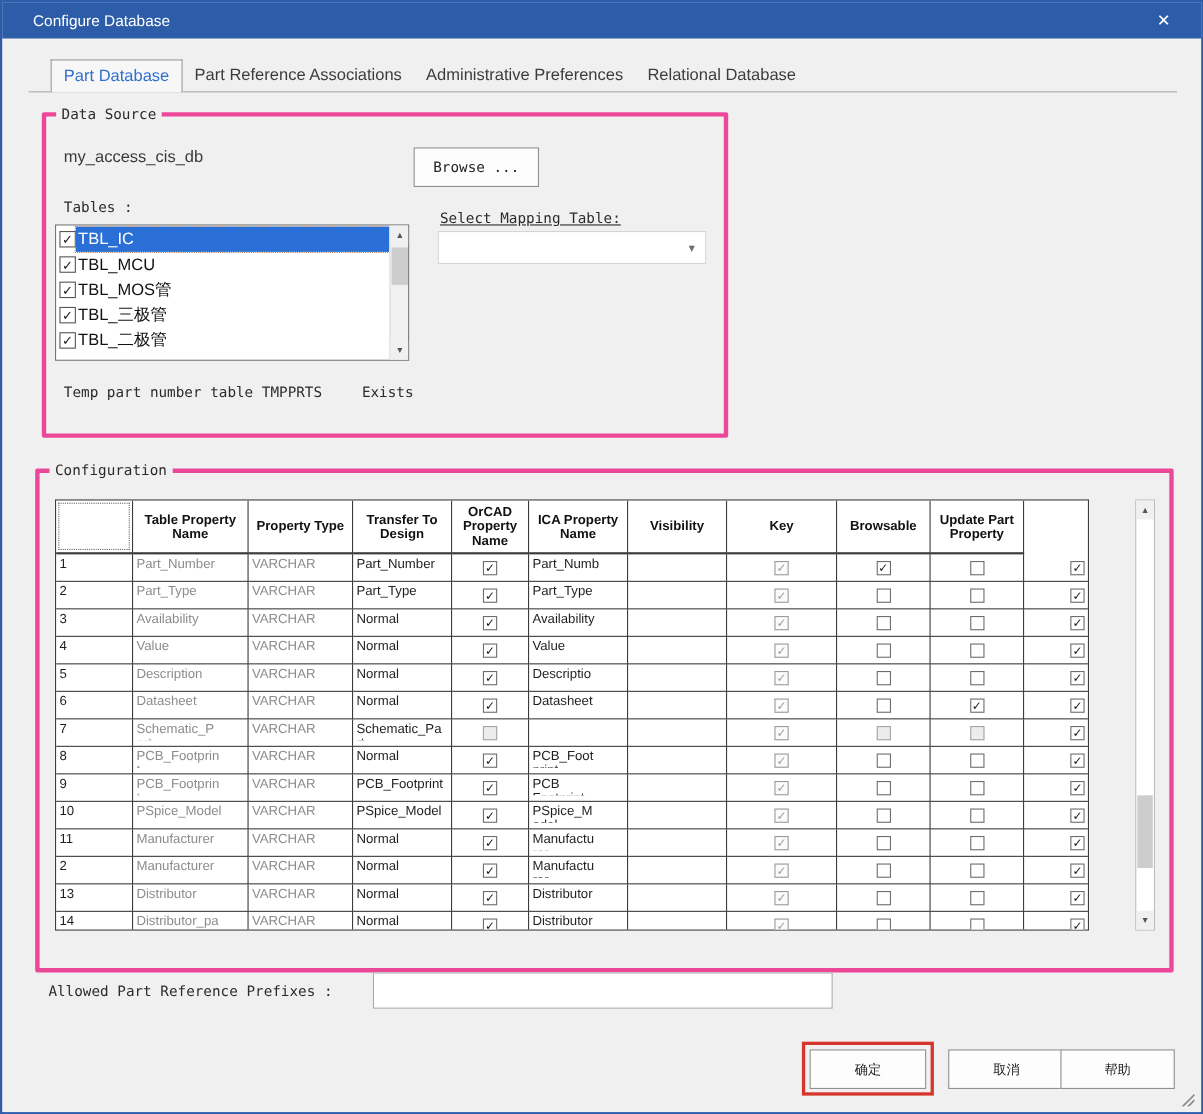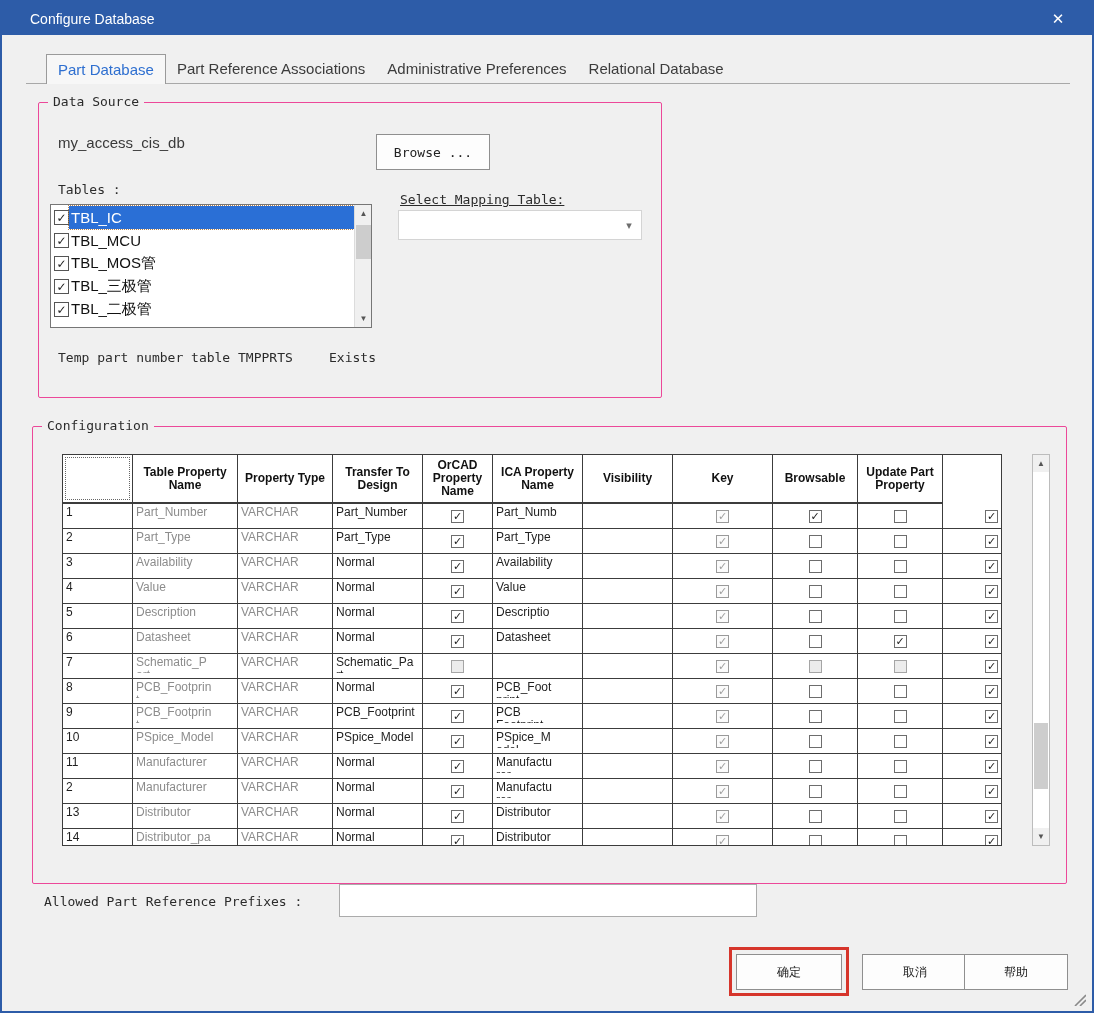--- a/index.html
+++ b/index.html
@@ -18,21 +18,21 @@
 
   
   .tabstrip { position:absolute; left:24px; top:53px; width:1044px; height:29px;
               border-bottom:1px solid #a8a8a8; display:flex; align-items:flex-end;padding-left:20px; }
   .tab { height:29px; display:flex; align-items:center; padding:0 11px; font-size:15px;
          color:#3c3c3c; position:relative; }
   .tab.selected { background:#f7f7f7; border:1px solid #9a9a9a; border-bottom:none;
                   color:#2e6fd0; margin-bottom:-1px; height:30px; }
 
   
-  .groupbox { position:absolute; border:1px solid #ec4899; border-radius:2px; }
+  .groupbox { position:absolute; border:4px solid #ec4899; border-radius:2px; }
   .grouplabel { position:absolute; top:-9px; left:9px; background:#f0f0f0; padding:0 5px;
                 font-family:"DejaVu Sans Mono", monospace; font-size:13px; color:#2b2b2b; }
   .monolabel { font-family:"DejaVu Sans Mono", monospace; font-size:13px; color:#2b2b2b; position:absolute; }
 
   
   .db-name { position:absolute; left:56px; top:132px; font-size:15px; color:#3a3a3a; }
   .btn { background:#fdfdfd; border:1px solid #8f8f8f; display:flex; align-items:center;
          justify-content:center; cursor:default; }
   .browse-btn { position:absolute; left:374px; top:132px; width:114px; height:36px;
                 font-family:"DejaVu Sans Mono", monospace; font-size:13px; color:#222; }
@@ -54,21 +54,21 @@
   .sb-arrow.down { position:absolute; bottom:0; }
   .sb-thumb { position:absolute; left:1px; width:15px; background:#cdcdcd; }
 
   .combo { position:absolute; left:396px; top:208px; width:244px; height:30px; background:#fff;
            border:1px solid #d4d4d4; display:flex; align-items:center; }
   .combo .value { flex:1; font-size:13px; padding-left:5px; color:#222; }
   .combo .arrow { width:24px; text-align:center; color:#6d6d6d; font-size:11px; }
 
   
   .grid-wrap { position:absolute; left:48px; top:452px; width:940px; height:392px;
-               border:1px solid #3c3c3c; background:#fff; overflow:hidden;margin-left:12px; }
+               border:1px solid #3c3c3c; background:#fff; overflow:hidden; }
   .trow { display:grid; grid-template-columns:70px 105px 95px 90px 70px 90px 90px 100px 85px 85px 98px; }
   .td, .th { border-right:1px solid #3c3c3c; border-bottom:1px solid #3c3c3c; overflow:hidden; }
   .th { height:49px; border-bottom:2px solid #3c3c3c; display:flex; align-items:center;
         justify-content:center; text-align:center; font-weight:bold; font-size:12px;
         line-height:13px; color:#111; padding:1px 2px; position:relative; }
   .td { height:25px; font-size:12px; line-height:13px; padding:2px 3px 0 3px; }
   .td.cbcell { display:flex; align-items:center; justify-content:center; padding:0; }
   .corner-dots { position:absolute; inset:2px; border:1px dotted #666; }
   .line2 { height:4px; overflow:hidden; }
   .c-grey { color:#8c8c8c; }

